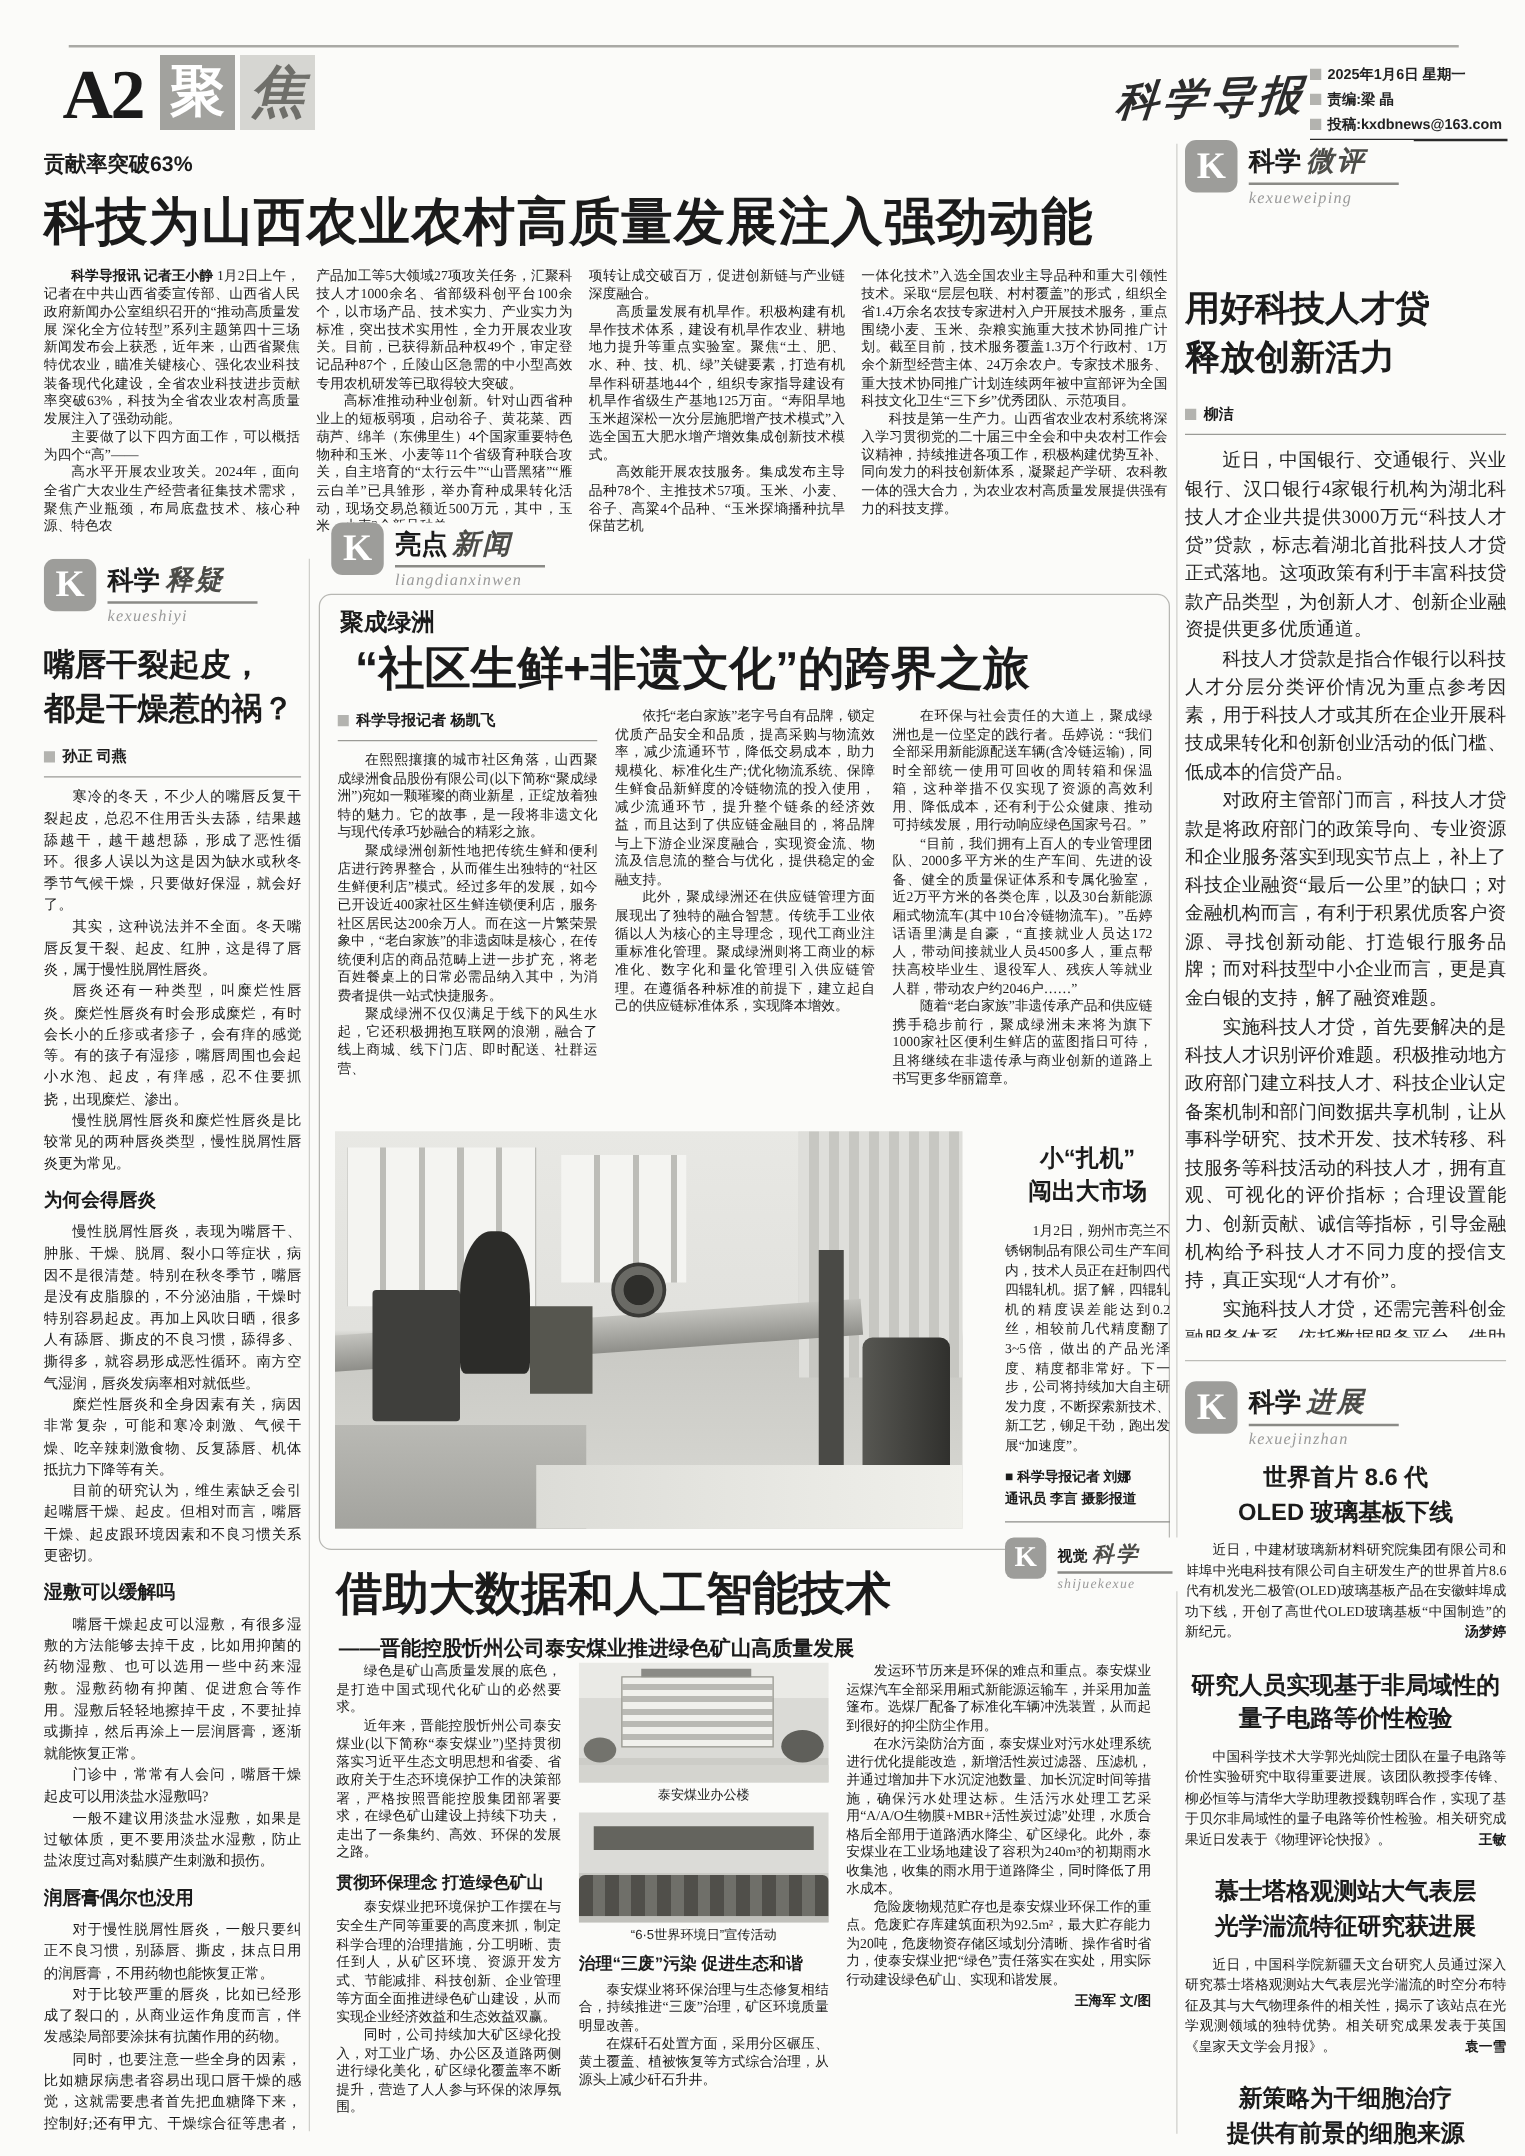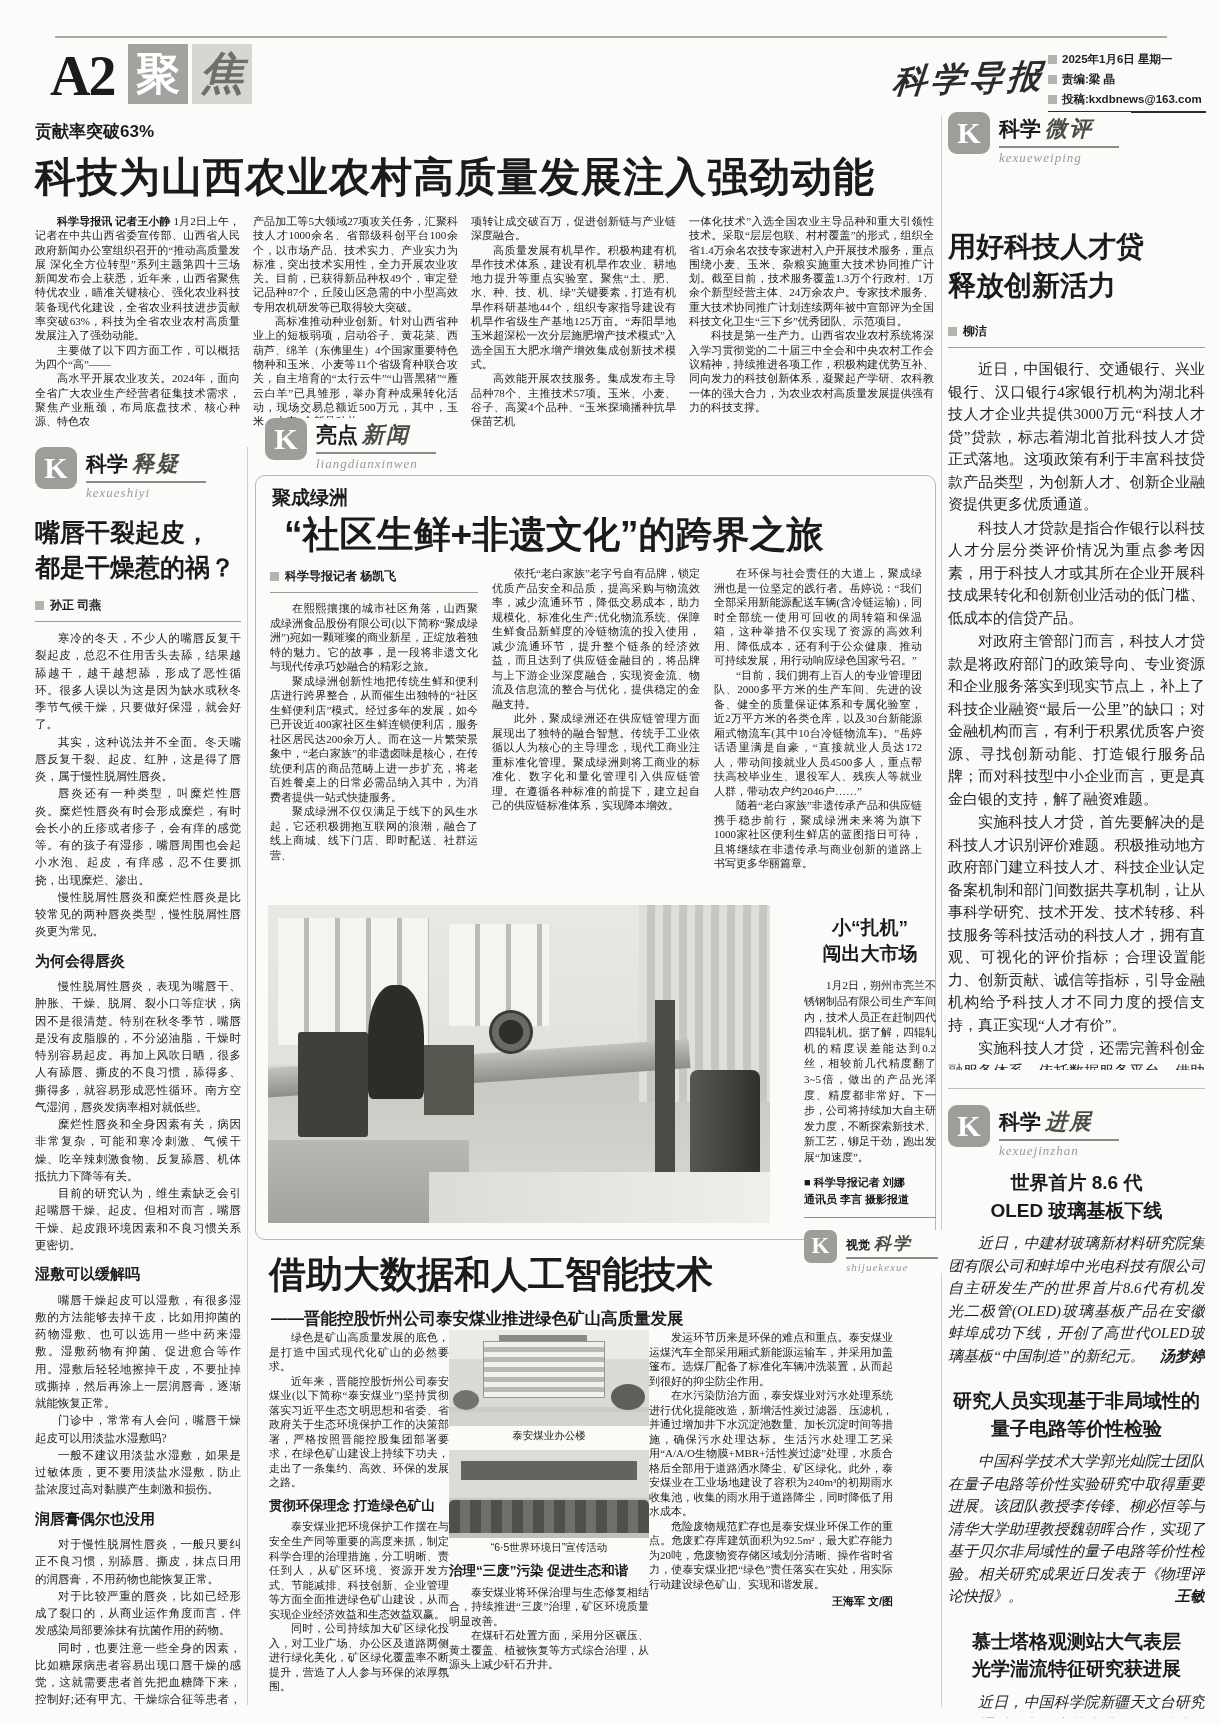--- a/index.html
+++ b/index.html
@@ -88,21 +88,21 @@
             white-space:pre-line;margin-bottom:12px;}
   .sb-body{font-size:11px;line-height:1.42;}
   .sb-credit{font:bold 11px "Liberation Sans",sans-serif;white-space:pre-line;line-height:1.6;
              margin-top:8px;border-bottom:1px solid #8e8e8a;padding-bottom:8px;}
   .sidebar .sec-head{margin-top:12px;}
   
   #mine{position:absolute;left:255px;top:1250px;width:681px;height:462px;overflow:hidden;}
   .mine-headline{font:900 37px "Liberation Sans",sans-serif;margin-left:14px;}
   .mine-sub{font:bold 16.5px "Liberation Sans",sans-serif;margin:8px 0 0 16px;}
   .mine-cols{position:absolute;left:14px;top:80px;width:652px;height:378px;overflow:hidden;
-             display:flex;font-size:11px;line-height:1.32;}
+             display:flex;gap:14px;font-size:11px;line-height:1.32;}
   .mc1{width:180px;flex:0 0 auto;overflow:hidden;}
   .mc2{width:200px;flex:0 0 auto;overflow:hidden;}
   .mc3{width:244px;flex:0 0 auto;overflow:hidden;}
   .mine-cols .subhead{font-size:13.5px;}
   .photo-cap{font:10.5px "Liberation Sans",sans-serif;text-align:center;margin:3px 0 7px;}
   .photo-building{position:relative;width:100%;height:96px;overflow:hidden;
     background:linear-gradient(180deg,#eaeae6 0 30%,#dadad6 30% 80%,#ccccc7 80% 100%);}
   .pb-bld{position:absolute;left:17%;top:11%;width:60%;height:58%;border:1px solid #97978f;
     background:repeating-linear-gradient(180deg,#f0f0ec 0 5px,#b9b9b4 5px 10px);}
   .pb-sign{position:absolute;left:25%;top:5%;width:44%;height:8%;background:#8b8b86;}
@@ -118,21 +118,21 @@
   .pe-floor{position:absolute;left:0;right:0;bottom:0;height:6%;background:#c0c0bb;}
   
   #op{position:absolute;left:948px;top:112px;width:257px;height:1606px;overflow:hidden;}
   .op-headline{margin-top:62px;font:900 28px "Liberation Sans",sans-serif;line-height:1.38;white-space:pre-line;}
   .op-byline{margin-top:16px;}
   .op-body{margin-top:10px;height:712px;overflow:hidden;font-size:15px;line-height:1.5;color:#242424;}
   .op-body .para{margin-bottom:1px;}
   .rail-hr{border:none;border-top:1px solid #bcbcb8;margin:18px 0 16px;}
   .prog-article{margin-bottom:20px;}
   .prog-title{font:600 19px "Liberation Sans",sans-serif;line-height:1.45;white-space:pre-line;margin:10px 0 8px;text-align:center;}
-  .prog-body{font-size:15px;line-height:1.5;text-align:justify;text-indent:2em;font-style:italic;}
+  .prog-body{font-size:11px;line-height:1.5;text-align:justify;text-indent:2em;}
   .prog-author{float:right;font-weight:bold;font-family:"Liberation Sans",sans-serif;text-indent:0;padding-left:8px;}
 </style>
 </head>
 <body>
 
 <div class="page">
 
   <div class="toprule"></div>
   <div class="pageno">A2</div>
   <div class="focus-logo">

